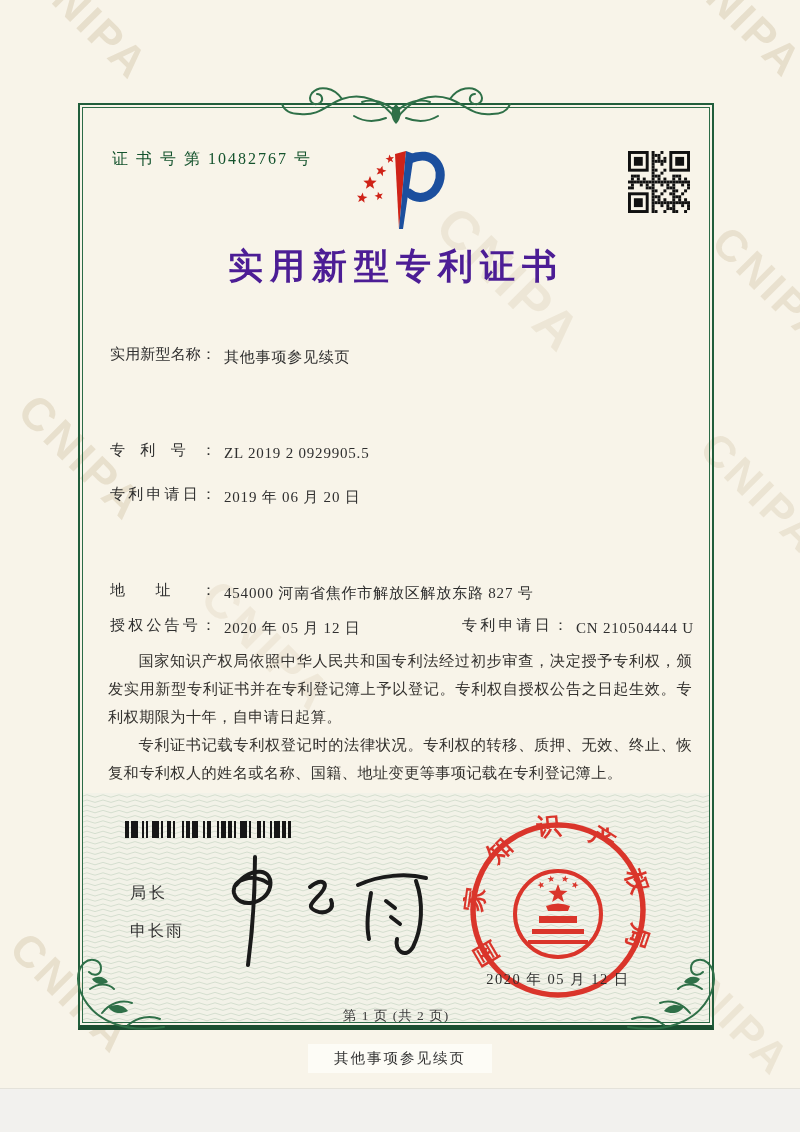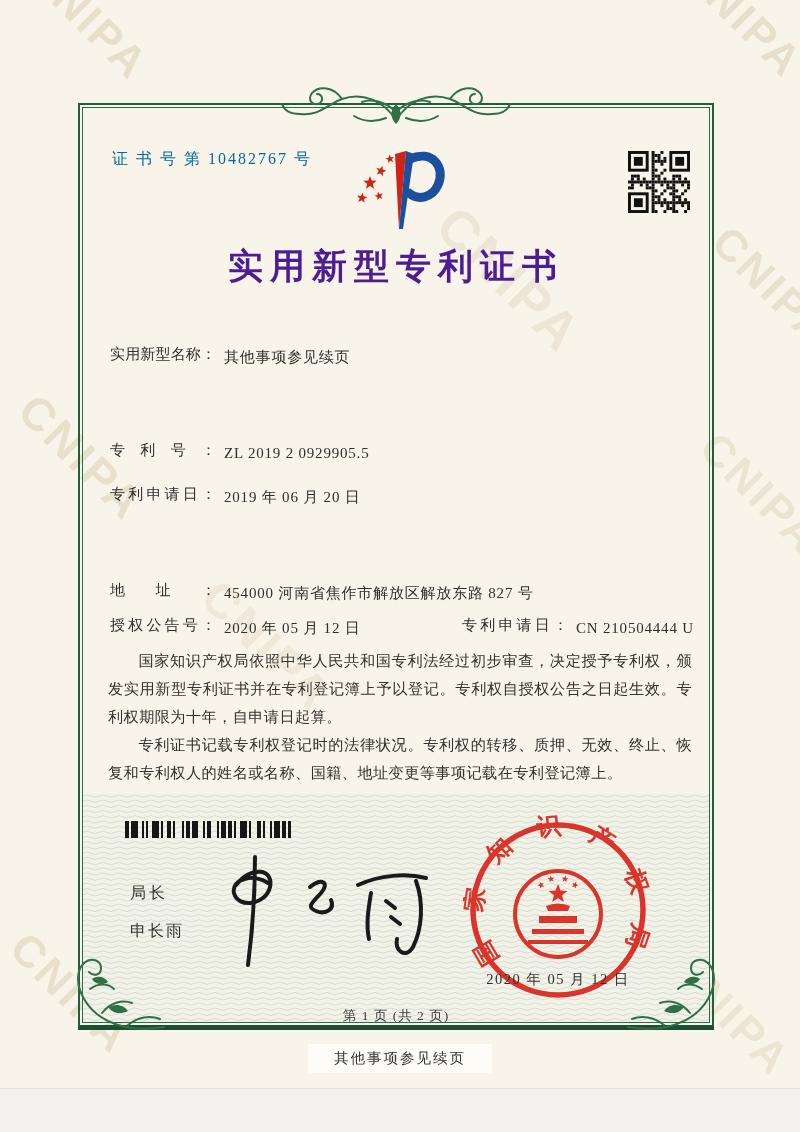--- a/index.html
+++ b/index.html
@@ -12,21 +12,21 @@
   .frame{position:absolute;left:78px;top:103px;width:636px;height:927px;box-sizing:border-box;
          border:2px solid #215e3c;border-bottom:5px solid #1b4f31;}
   .frame::after{content:"";position:absolute;inset:2px;border:1px solid #2c6b47;pointer-events:none;}
   .band{position:absolute;left:3px;right:3px;top:688px;bottom:3px;background:#f2f2e8;overflow:hidden;}
   .band svg{position:absolute;inset:0;}
   .ornament{position:absolute;pointer-events:none;}
   .orn-top{top:-31px;left:50%;transform:translateX(-50%);}
   .orn-bl{left:-12px;bottom:-14px;}
   .orn-br{right:-12px;bottom:-14px;transform:scaleX(-1);}
   
-  .certno{position:absolute;left:32px;top:44px;font-size:16px;letter-spacing:2px;color:#0369a1;}
+  .certno{position:absolute;left:32px;top:44px;font-size:16px;letter-spacing:2px;color:#14532d;}
   .logo{position:absolute;left:268px;top:36px;}
   .qr{position:absolute;left:548px;top:46px;width:62px;height:62px;}
   .title{position:absolute;left:0;top:138px;width:100%;text-align:center;font-size:35px;
          font-weight:600;letter-spacing:7px;color:#4c1d95;}
   
   .frow{position:absolute;left:30px;width:586px;font-size:15px;color:#2f2f2f;}
   .flabel{display:inline-block;width:106px;text-align:justify;text-align-last:justify;
           vertical-align:top;letter-spacing:0;}
   .fvalue{display:inline-block;margin-left:8px;vertical-align:top;letter-spacing:.8px;
           line-height:24px;white-space:pre-line;max-width:440px;}

